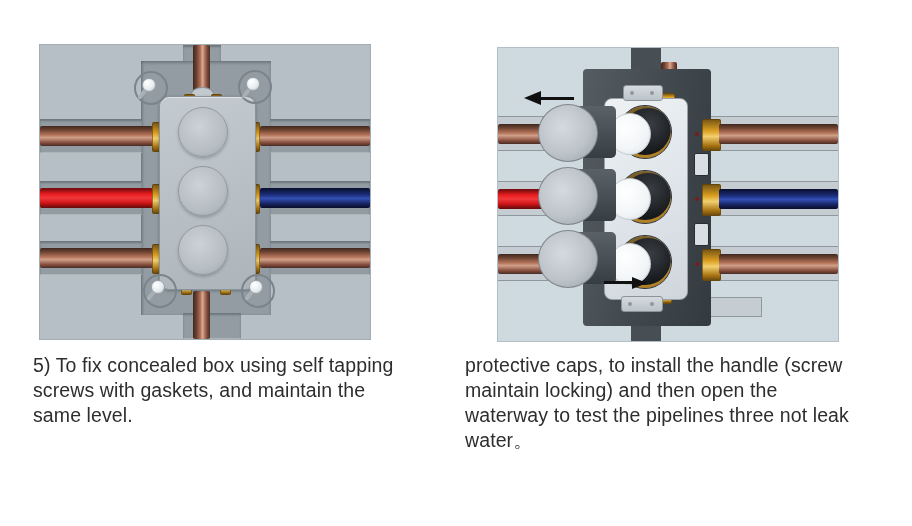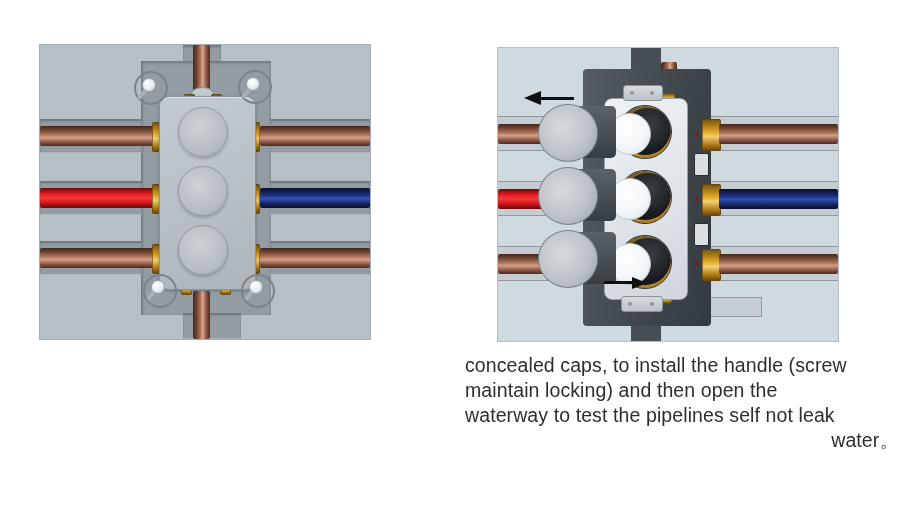--- a/index.html
+++ b/index.html
@@ -181,19 +181,24 @@
     <div class="abs" style="left:26px; top:43px; width:50px; height:14px;">
       <div class="abs head-left" style="left:0; top:0;"></div>
       <div class="abs arrow-shaft" style="left:15px; top:6px; width:35px; height:3px;"></div>
     </div>
     <div class="abs" style="left:106px; top:229px; width:43px; height:12px;">
       <div class="abs arrow-shaft" style="left:0; top:4px; width:30px; height:3px;"></div>
       <div class="abs head-right" style="left:28px; top:0;"></div>
     </div>
   </section>
 
+  <p class="caption" style="left:33px; top:353px; width:424px; margin:0;">
+    <span class="cap-line" style="display:block;">5) To fix concealed box using self tapping</span>
+    <span class="cap-line" style="display:block;">screws with gaskets, and maintain the</span>
+    <span class="cap-line" style="display:block;">same level.</span>
+  </p>
   <p class="caption" style="left:465px; top:353px; width:434px; margin:0;">
-    <span class="cap-line" style="display:block;">concealed caps, to install the handle (screw</span>
+    <span class="cap-line" style="display:block;">protective caps, to install the handle (screw</span>
     <span class="cap-line" style="display:block;">maintain locking) and then open the</span>
-    <span class="cap-line" style="display:block;">waterway to test the pipelines self not leak</span>
-    <span class="cap-line" style="display:block;text-align:right;">water。</span>
+    <span class="cap-line" style="display:block;">waterway to test the pipelines three not leak</span>
+    <span class="cap-line" style="display:block;">water。</span>
   </p>
 </div>
 
 </body></html>

